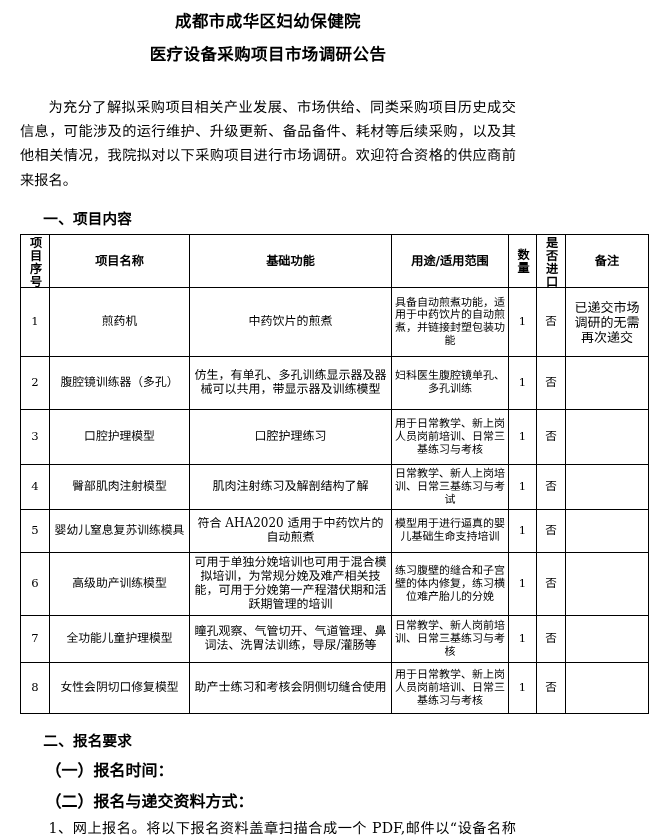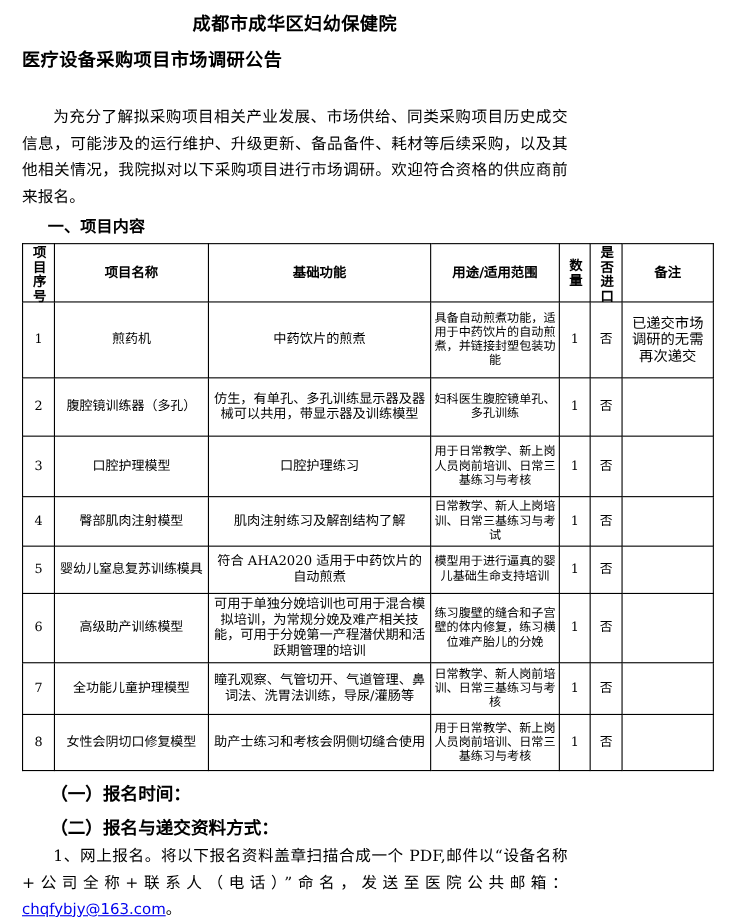--- a/index.html
+++ b/index.html
@@ -27,21 +27,21 @@
   .doc-title {
     text-align: center;
     font-family: "DejaVu Sans", "Liberation Sans", sans-serif;
     font-weight: bold;
     font-size: 16.5px;
     letter-spacing: 0.4px;
     line-height: 1.5;
     margin: 4px 0 0 0;
   }
   .doc-subtitle {
-    text-align: left;
+    text-align: center;
     font-family: "DejaVu Sans", "Liberation Sans", sans-serif;
     font-weight: bold;
     font-size: 16.5px;
     letter-spacing: 0.4px;
     line-height: 1.5;
     margin: 8px 0 0 0;
   }
 
   
   .intro {
@@ -53,21 +53,21 @@
     margin: 27px 0 0 0;
     letter-spacing: 0.1px;
   }
 
   
   .section-heading {
     font-family: "DejaVu Sans", "Liberation Sans", sans-serif;
     font-weight: bold;
     font-size: 14.6px;
     text-indent: 1.6em;
-    margin: 2px 0 6px 0;
+    margin: 15px 0 6px 0;
     letter-spacing: 0.2px;
   }
   .sub-heading {
     font-family: "DejaVu Serif", "Liberation Serif", serif;
     font-weight: bold;
     font-size: 16px;
     text-indent: 1.6em;
     margin: 7px 0 4px 0;
   }
   .plain-line {
@@ -258,20 +258,21 @@
         <td class="name">女性会阴切口修复模型</td>
         <td class="func">助产士练习和考核会阴侧切缝合使用</td>
         <td class="use">用于日常教学、新上岗人员岗前培训、日常三基练习与考核</td>
         <td class="num">1</td>
         <td class="num">否</td>
         <td class="note"></td>
       </tr>
     </tbody>
   </table>
 
+  <div class="section-heading">二、报名要求</div>
 
   <div class="sub-heading">（一）报名时间：</div>
 
 
   <div class="sub-heading">（二）报名与递交资料方式：</div>
 
   <div class="wrap-line">
     <span>1、网上报名。将以下报名资料盖章扫描合成一个 PDF,邮件以“设备名称+公司全称+联系人（电话）”命名，发送至医院公共邮箱：</span><a class="email-link" href="#">chqfybjy@163.com</a><span>。</span>
   </div>
 

